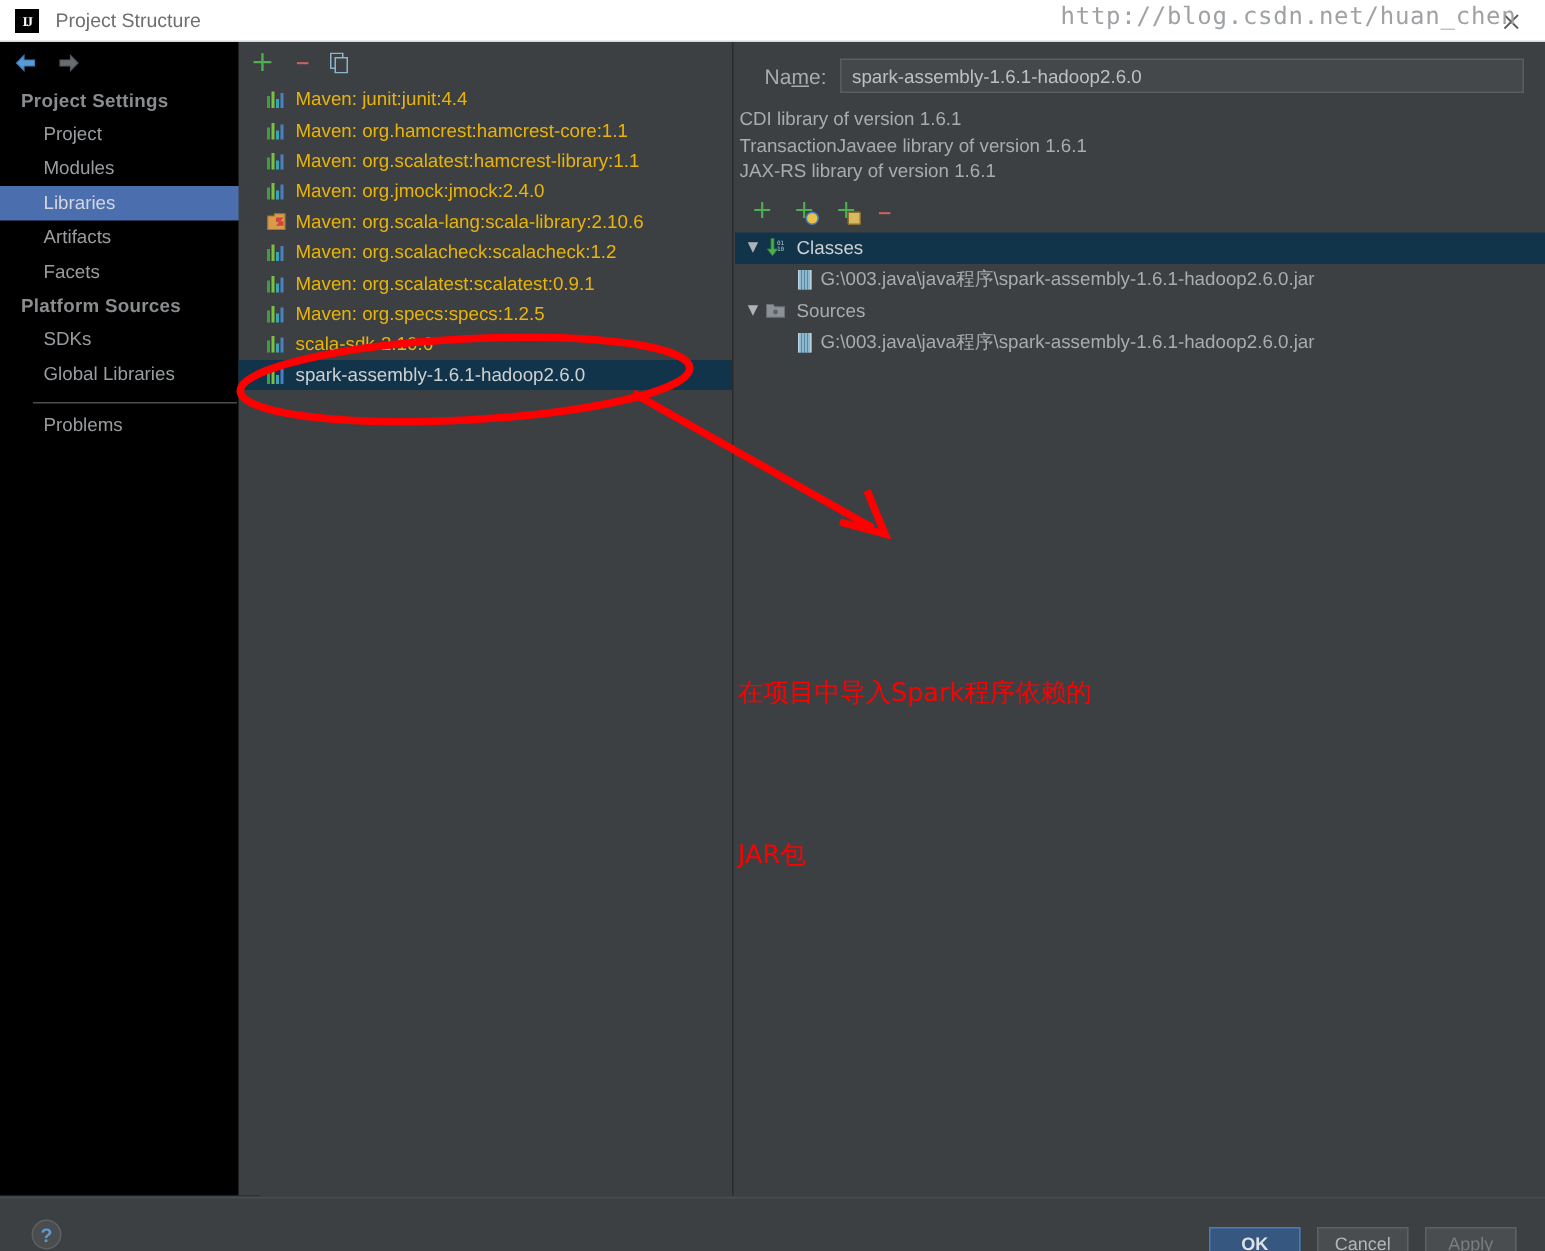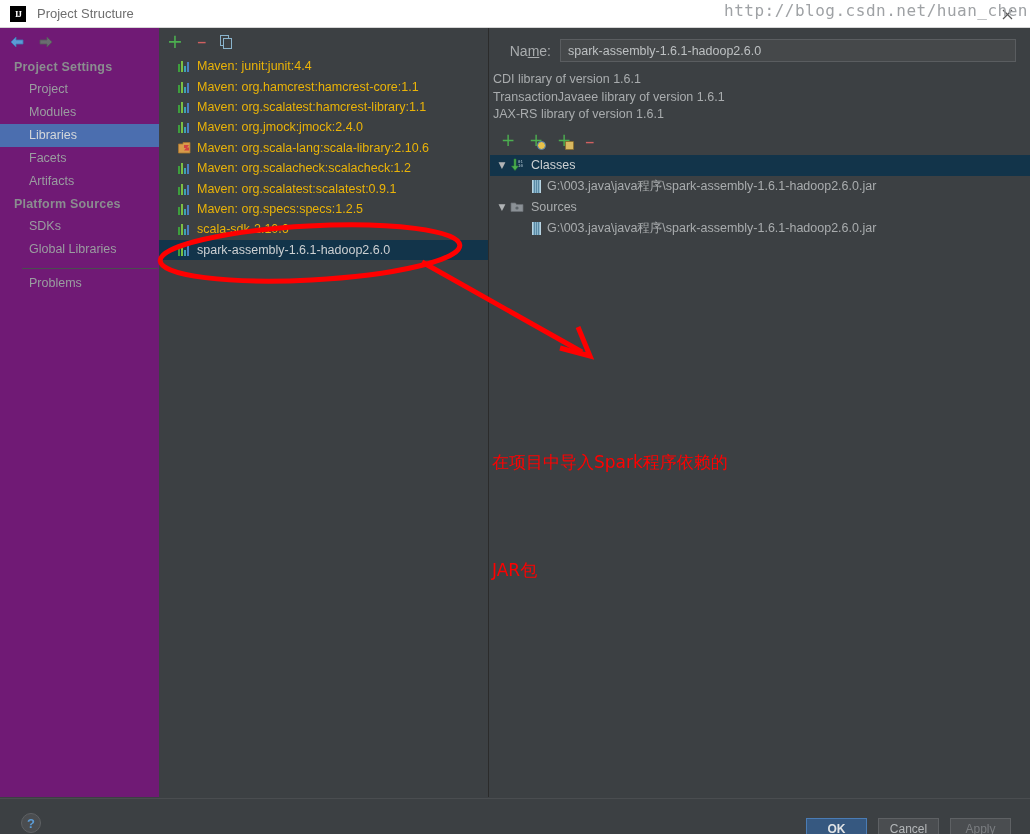--- a/index.html
+++ b/index.html
@@ -47,21 +47,21 @@
   .body-area {
     position: absolute; left: 0; top: 28px;
     width: 1030px; height: 769px;
     background: #3c4043;
   }
 
   
   .sidebar {
     position: absolute; left: 0; top: 0;
     width: 173px; height: 769px;
-    background: #701a75;
+    background: #000000;
     border-right: 1px solid #2b2b2b;
   }
   .nav-arrows {
     height: 28px; display: flex; align-items: center;
     padding-left: 9px; gap: 13px;
   }
   .arrow { width: 16px; height: 14px; position: relative; }
   .arrow svg { display: block; }
   .sidebar-group-title {
     font-size: 12.5px; color: #8a8d8f; font-weight: bold;
@@ -208,21 +208,21 @@
   }
   .help-btn {
     position: absolute; left: 21px; top: 14px;
     width: 20px; height: 20px; border-radius: 50%;
     background: #4a4d50; border: 1px solid #5e6164;
     color: #5b9bd5; font-size: 13px; font-weight: bold;
     display: flex; align-items: center; justify-content: center;
     font-family: "Liberation Sans", sans-serif;
   }
   .watermark {
-    position: absolute; right: 2px; top: 1px;
+    position: absolute; right: 19px; top: 1px;
     color: #9fa2a5; font-size: 16px;
     font-family: "DejaVu Sans Mono", monospace;
     letter-spacing: 0.5px;
   }
   .dlg-buttons {
     position: absolute; left: 806px; top: 818px;
     display: flex; gap: 11px;
   }
   .dlg-btn {
     width: 61px; height: 22px;
@@ -272,22 +272,22 @@
             <path d="M9 2 L14 7 L9 12 L9 9 L2 9 L2 5 L9 5 Z" fill="#6a6d70" stroke="#55585b" stroke-width="0.8"></path>
           </svg>
         </div>
       </div>
 
       <div>
         <div class="sidebar-group-title">Project Settings</div>
         <div class="sidebar-item">Project</div>
         <div class="sidebar-item">Modules</div>
         <div class="sidebar-item selected">Libraries</div>
+        <div class="sidebar-item">Artifacts</div>
         <div class="sidebar-item">Facets</div>
-        <div class="sidebar-item">Artifacts</div>
       </div>
 
       <div>
         <div class="sidebar-group-title">Platform Sources</div>
         <div class="sidebar-item">SDKs</div>
         <div class="sidebar-item">Global Libraries</div>
       </div>
 
       <div class="sidebar-sep"></div>
       <div class="sidebar-item">Problems</div>

